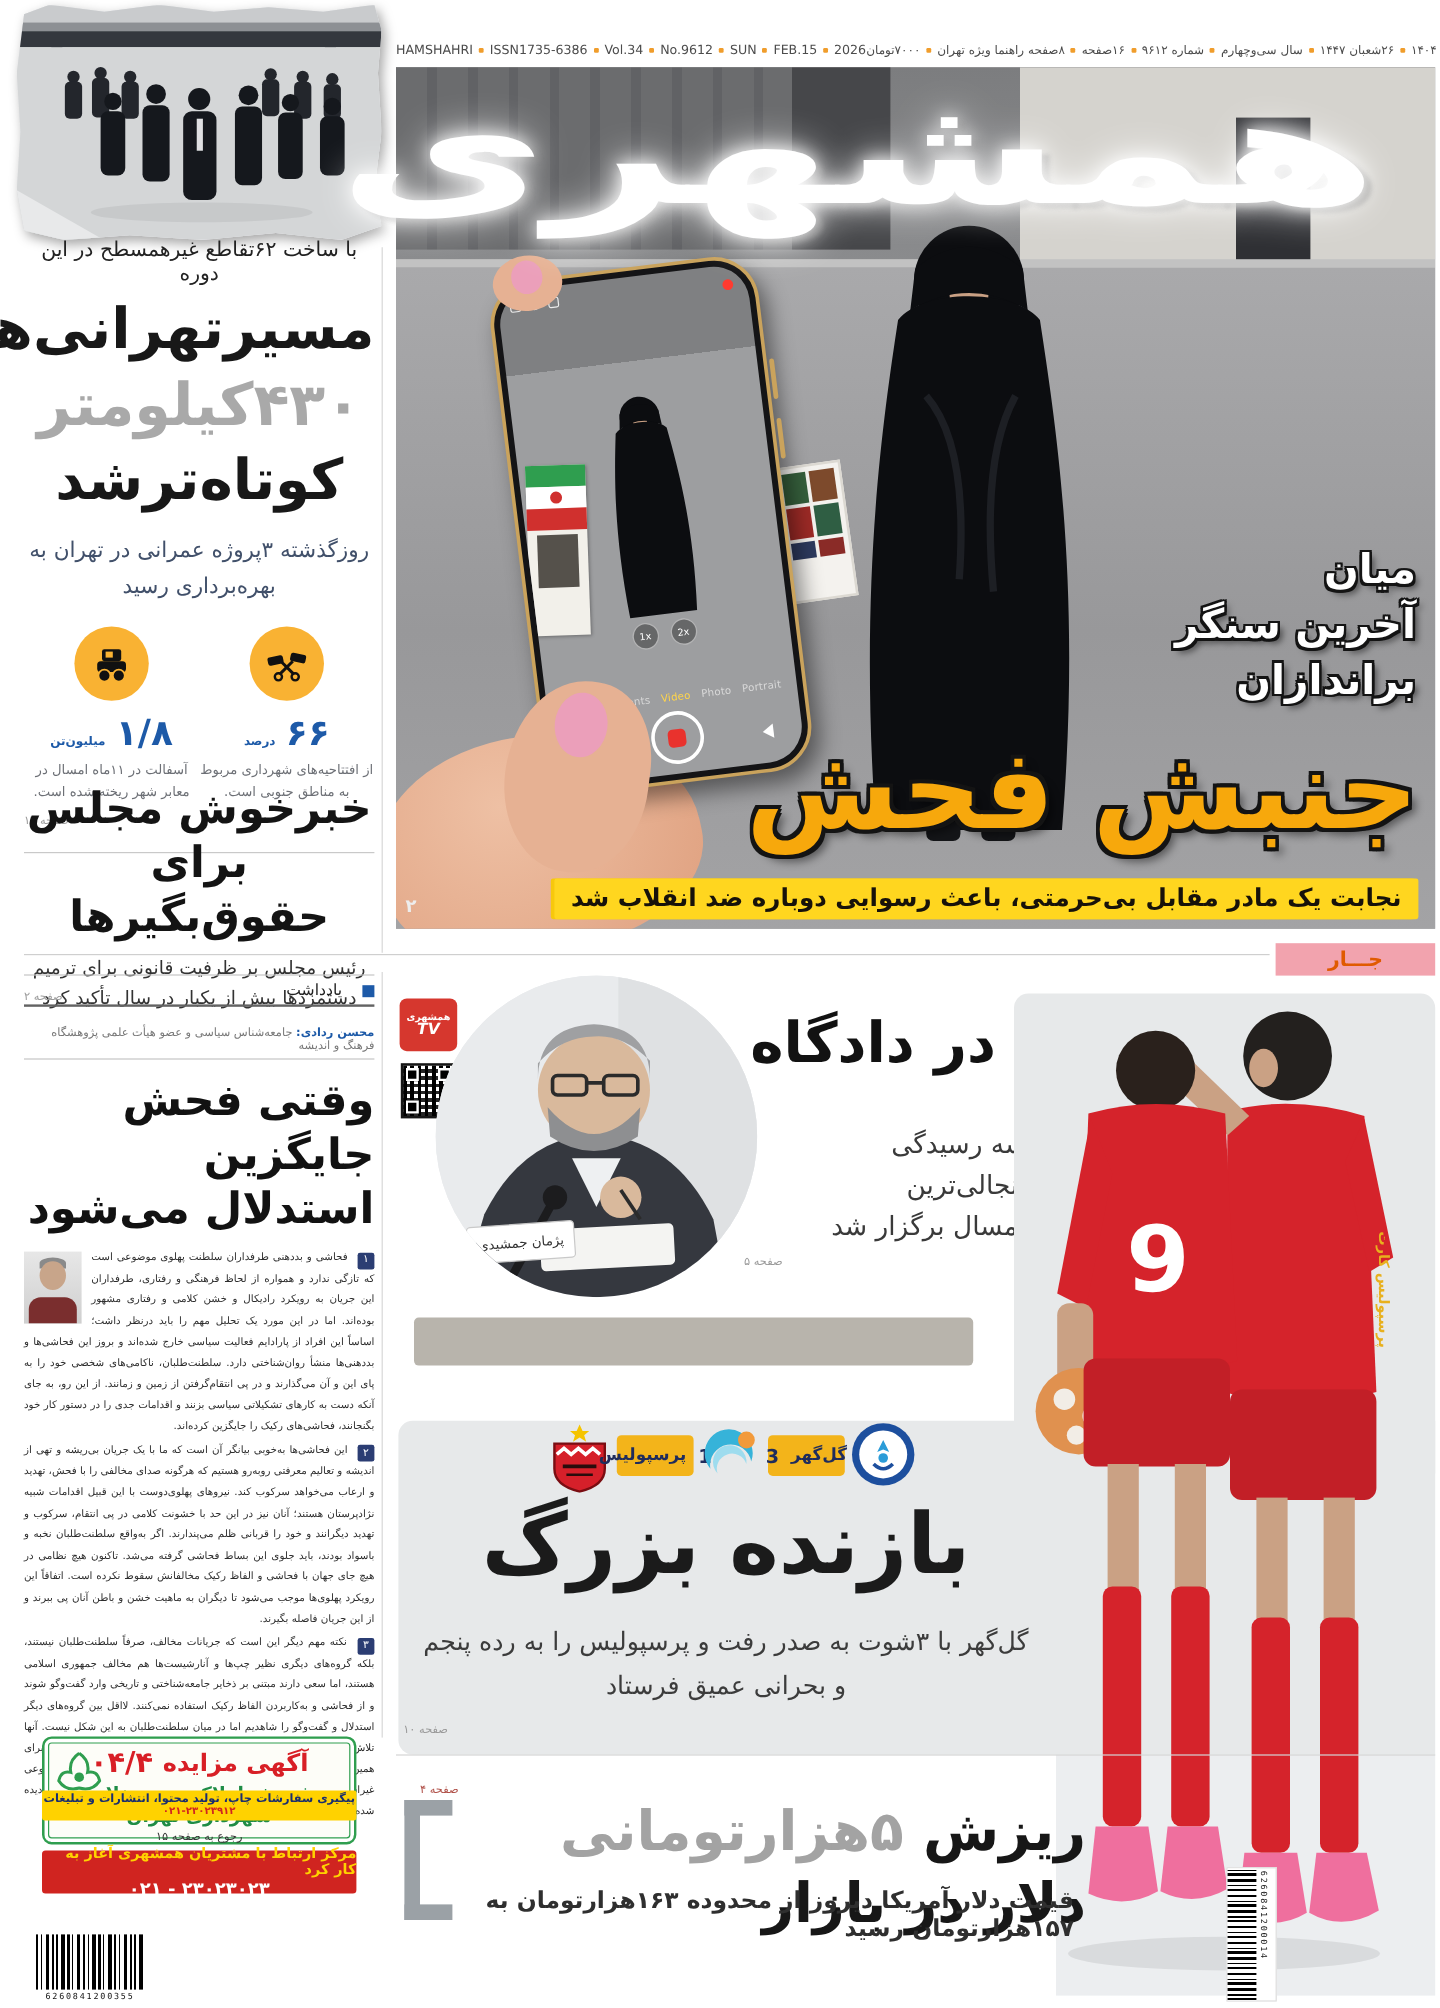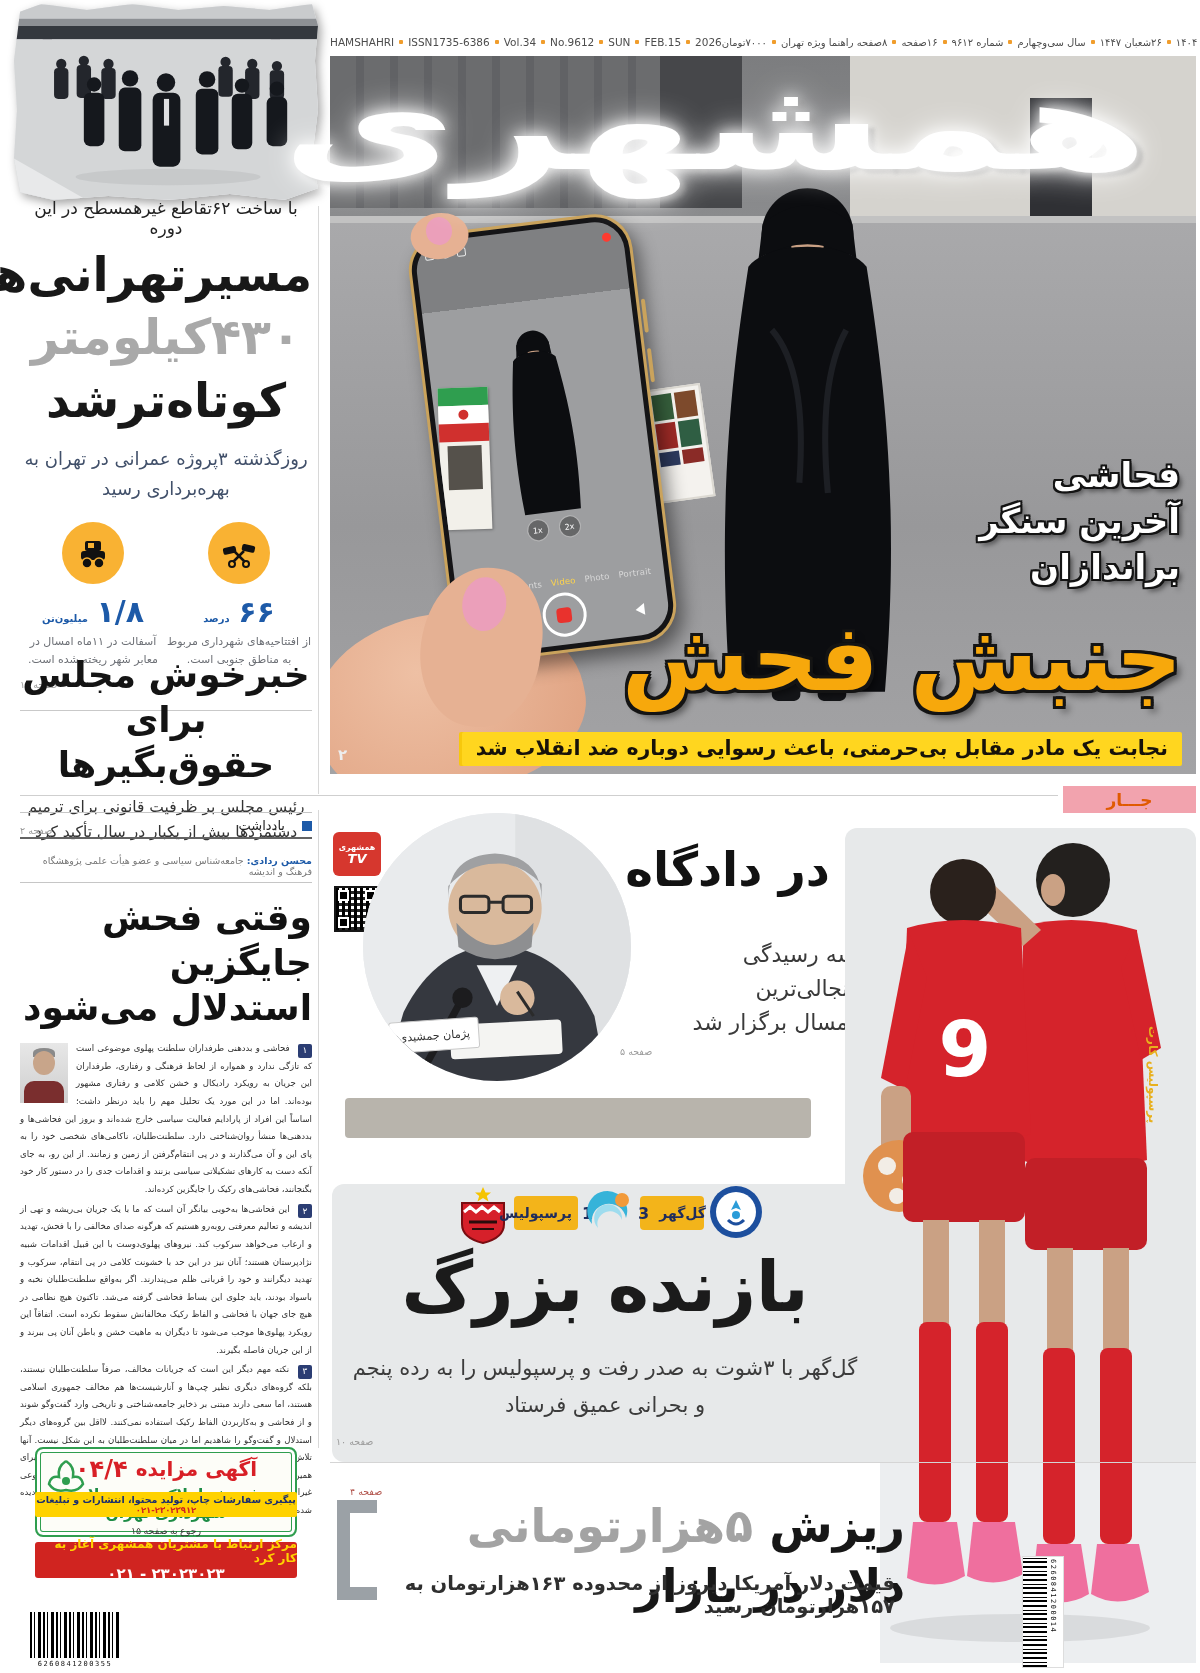--- a/index.html
+++ b/index.html
@@ -145,21 +145,21 @@
   .author-photo .bd{position:absolute;left:4px;bottom:0;width:40px;height:22px;border-radius:10px 10px 0 0;background:#7a2e2e;}
 
   
   #adbox{left:35px;top:1447px;width:262px;height:90px;background:#fdfdf8;border:2px solid #2f9e4f;
     border-radius:8px;box-shadow:inset 0 0 0 3px #fff,inset 0 0 0 4px #2f9e4f;direction:rtl;
     box-sizing:border-box;padding:6px 10px 4px;text-align:center;}
   #adbox .row1{display:flex;align-items:center;justify-content:center;gap:8px;}
   #adbox .t{color:#d81f26;font-weight:800;font-size:20px;}
   #adbox .n{color:#d81f26;font-weight:900;font-size:24px;}
   #adbox .line{color:#1e8c46;font-weight:800;font-size:15.5px;margin-top:3px;}
-  #adbox .ref{color:#333;font-size:9.5px;margin-top:3px;font-family:Liberation Serif, serif;}
+  #adbox .ref{color:#333;font-size:9.5px;margin-top:3px;}
   #muni-logo{position:absolute;left:8px;top:8px;width:42px;height:42px;}
   #redband{left:35px;top:1542px;width:262px;height:36px;background:#d02420;border-radius:3px;direction:rtl;
     display:flex;flex-direction:column;align-items:center;justify-content:center;}
   #redband .l1{color:#ffd200;font-size:12px;font-weight:800;}
   #redband .l2{color:#fff;font-size:15px;font-weight:900;letter-spacing:1px;direction:ltr;}
   #yellowband{left:35px;top:1492px;width:262px;height:25px;background:#ffd200;border-radius:2px;direction:rtl;
     display:flex;flex-direction:column;align-items:center;justify-content:center;}
   #yellowband .l1{color:#1a2e6e;font-size:9.5px;font-weight:800;}
   #yellowband .l2{color:#d02420;font-size:8.5px;font-weight:800;direction:ltr;}
 
@@ -394,21 +394,21 @@
       </div>
       <span class="abs fingertip">
           <span class="nail"></span>
         </span>
       <span class="abs" id="thumb">
           <span class="nail"></span>
         </span>
     </div>
 
     <div class="abs overlay-lines">
-      <div>فحاشی</div>
+      <div>میان</div>
       <div>آخرین سنگر</div>
       <div>براندازان</div>
     </div>
     <div class="abs" id="cover-title">جنبش فحش</div>
     <div class="abs" id="strap">نجابت یک مادر مقابل بی‌حرمتی، باعث رسوایی دوباره ضد انقلاب شد</div>
     <span class="abs" id="cover-pageno">۲</span>
   </div>
 
   <div class="abs" id="masthead">همشهری</div>
 

